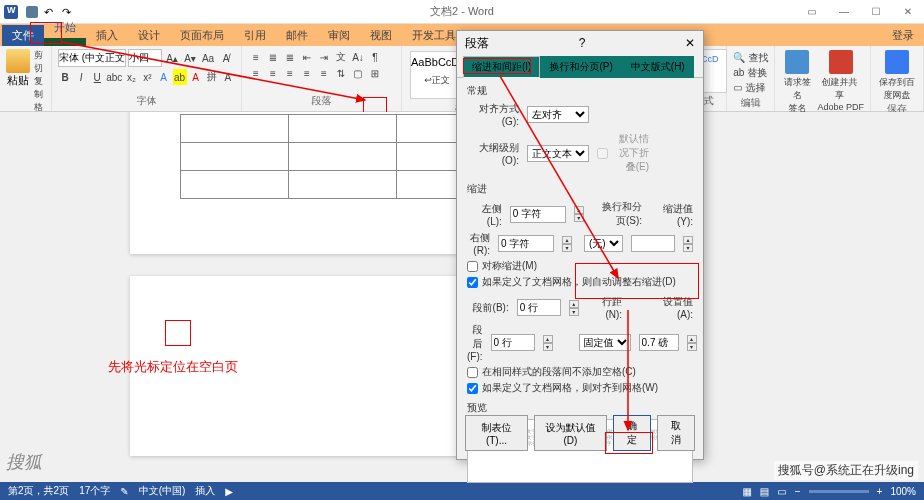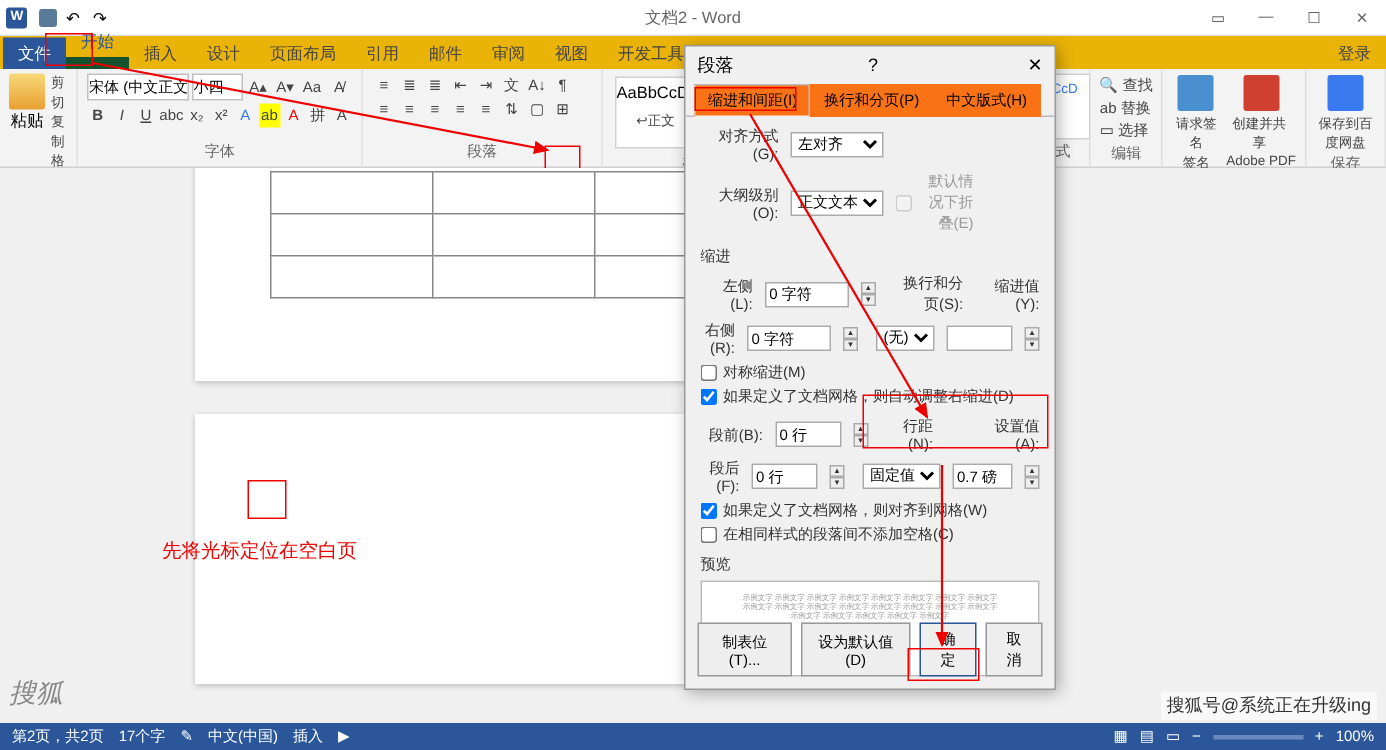--- a/index.html
+++ b/index.html
@@ -8,21 +8,21 @@
   .titlebar { height: 24px; background: #fff; display: flex; align-items: center; padding: 0 4px; border-bottom: 1px solid #e0e0e0; }
   .titlebar .left { display: flex; gap: 4px; align-items: center; }
   .titlebar .icon-w { display: inline-block; width: 14px; height: 14px; background: #2b579a; border-radius: 2px; position: relative; }
   .titlebar .icon-w::after { content: "W"; color: #fff; font-size: 9px; font-weight: bold; position: absolute; left: 3px; top: 0; }
   .qat { display: flex; gap: 6px; margin-left: 4px; }
   .qat div { width: 12px; height: 12px; }
   .title { position: absolute; left: 50%; transform: translateX(-50%); color: #666; font-size: 11px; }
   .win-ctrl { margin-left: auto; display: flex; gap: 8px; color: #666; font-size: 10px; }
   .win-ctrl div { width: 24px; text-align: center; cursor: pointer; }
   
-  .menubar { height: 22px; background: #eab308; display: flex; align-items: flex-end; padding-left: 2px; }
+  .menubar { height: 22px; background: #fdba74; display: flex; align-items: flex-end; padding-left: 2px; }
   .menubar .tab { padding: 3px 10px; font-size: 11px; color: #444; cursor: pointer; }
   .menubar .tab.file { background: #2b579a; color: #fff; }
   .menubar .tab.active { border-bottom: 8px solid #14532d; color: #2b579a; position: relative; }
   .red-box { border: 1.5px solid #e00; position: absolute; pointer-events: none; }
   
   .menubar .login { margin-left: auto; padding: 3px 10px; font-size: 11px; color: #444; }
   
   .ribbon { height: 66px; background: #f3f3f3; border-bottom: 1px solid #d0d0d0; display: flex; position: relative; }
   .rgroup { border-right: 1px solid #e0e0e0; padding: 3px 6px; display: flex; flex-direction: column; justify-content: space-between; }
   .rgroup .lbl { text-align: center; font-size: 10px; color: #666; }
@@ -60,21 +60,21 @@
   .tbl { border-collapse: collapse; margin: 10px 50px; }
   .tbl td { border: 1px solid #888; width: 108px; height: 28px; }
   
   .instr { position: absolute; left: 108px; top: 358px; color: #e00; font-size: 13px; }
   .tiny-red-sq { position: absolute; left: 165px; top: 320px; width: 26px; height: 26px; border: 1px solid #e00; }
   
   .dialog { position: absolute; left: 456px; top: 30px; width: 248px; height: 430px; background: #f0f0f0; border: 1px solid #999; box-shadow: 2px 2px 10px rgba(0,0,0,.3); z-index: 10; }
   .dlg-title { height: 24px; display: flex; align-items: center; padding: 0 8px; font-size: 12px; }
   .dlg-title .x { margin-left: auto; cursor: pointer; }
   .dlg-tabs { display: flex; border-bottom: 1px solid #bbb; padding: 0 6px; gap: 0; }
-  .dlg-tab { padding: 3px 8px; font-size: 10px; border: 1px solid transparent; cursor: pointer; position: relative; top: 1px; background: #f97316; }
+  .dlg-tab { padding: 3px 8px; font-size: 10px; border: 1px solid transparent; cursor: pointer; position: relative; top: 1px; background: #0f766e; }
   .dlg-tab.active { border: 1px solid #bbb; border-bottom: 1px solid #f0f0f0; }
   .dlg-body { padding: 6px 10px; font-size: 10px; color: #333; }
   .sec { margin-bottom: 6px; }
   .sec-t { font-size: 10px; margin-bottom: 4px; }
   .frow { display: flex; align-items: center; gap: 8px; margin-bottom: 3px; }
   .frow label { width: 52px; text-align: right; }
   .frow .inp { width: 56px; height: 17px; border: 1px solid #aaa; background: #fff; font-size: 10px; padding: 0 2px; }
   .frow .sel2 { width: 62px; height: 17px; border: 1px solid #aaa; background: #fff; font-size: 10px; }
   .spin { display: inline-flex; flex-direction: column; }
   .spin div { width: 10px; height: 8px; border: 1px solid #aaa; font-size: 6px; line-height: 6px; text-align: center; background: #eee; cursor: pointer; }
@@ -303,20 +303,21 @@
   </div>
   <div class="dlg-tabs">
     <div class="dlg-tab active">缩进和间距(I)</div>
     <div class="dlg-tab">换行和分页(P)</div>
     <div class="dlg-tab">中文版式(H)</div>
   </div>
   <div class="red-box" style="left:6px; top:27px; width:68px; height:16px;"></div>
 
   <div class="dlg-body">
     <div class="sec">
+      <div class="sec-t">常规</div>
       <div class="frow">
         <label>对齐方式(G):</label>
         <select class="sel2"><option>左对齐</option></select>
       </div>
       <div class="frow">
         <label>大纲级别(O):</label>
         <select class="sel2"><option>正文文本</option></select>
         <label class="chk" style="color:#999;">
             <input type="checkbox" disabled="" style=""> 
             <span>默认情况下折叠(E)</span>
@@ -371,35 +372,35 @@
         <label style="width:auto;margin-left:6px;">行距(N):</label>
         <label style="width:auto;margin-left:26px;">设置值(A):</label>
       </div>
       <div class="frow">
         <label>段后(F):</label>
         <input class="inp" style="width: 44px;" value="0 行">
         <div class="spin">
             <div>▴</div>
             <div>▾</div>
           </div>
-        <select class="sel2" style="width:54px;margin-left:4px;"><option>固定值</option></select>
+        <select class="sel2" style="width:54px;margin-left:18px;"><option>固定值</option></select>
         <input class="inp" style="width: 40px;" value="0.7 磅">
         <div class="spin">
             <div>▴</div>
             <div>▾</div>
           </div>
       </div>
       <div class="red-box" style="left:118px; top:232px; width:124px; height:36px;"></div>
+      <label class="chk">
+          <input type="checkbox" style=""> 
+          <span>在相同样式的段落间不添加空格(C)</span>
+        </label>
       <label class="chk">
           <input type="checkbox" checked="" style=""> 
           <span>如果定义了文档网格，则对齐到网格(W)</span>
-        </label>
-      <label class="chk">
-          <input type="checkbox" style=""> 
-          <span>在相同样式的段落间不添加空格(C)</span>
         </label>
     </div>
 
     <div class="sec">
       <div class="sec-t">预览</div>
       <div class="preview">
         <div class="lns">示例文字 示例文字 示例文字 示例文字 示例文字 示例文字 示例文字 示例文字<br>示例文字 示例文字 示例文字 示例文字 示例文字 示例文字 示例文字 示例文字<br>示例文字 示例文字 示例文字 示例文字 示例文字</div>
       </div>
     </div>
   </div>

